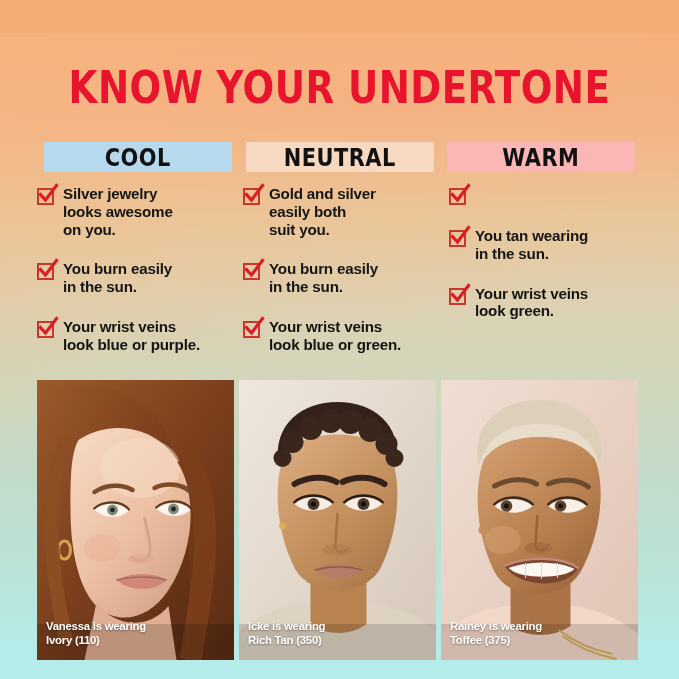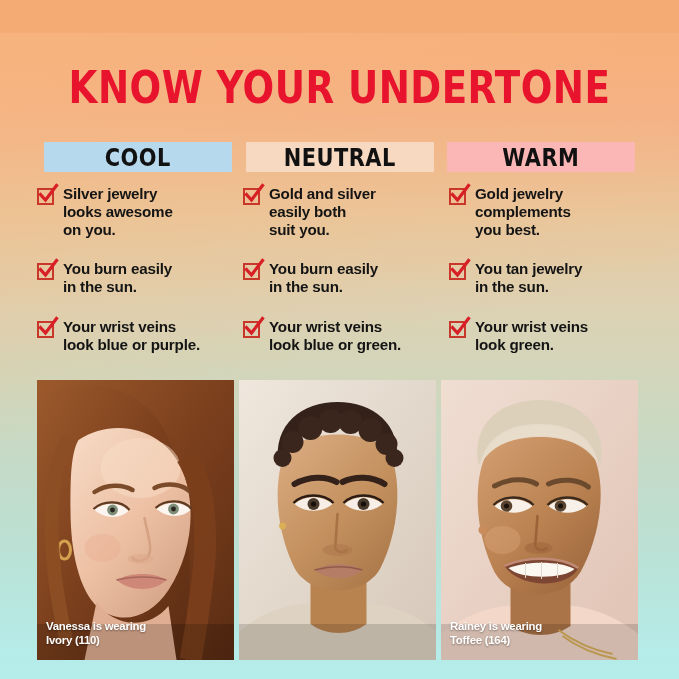--- a/index.html
+++ b/index.html
@@ -249,32 +249,29 @@
     </div>
 
     <div class="col">
       <div class="item">
         <span class="chk">
           <span class="box"></span>
           <svg viewBox="0 0 24 24" aria-hidden="true">
               <path d="M4.5 12.5 L9.5 18 L20.5 3.5" fill="none" stroke="#D81F26" stroke-width="3.2" stroke-linecap="square"></path>
             </svg>
         </span>
-        <span class="item-text">Gold jewelry
-complements
-you best.</span>
-      </div>
-      <div class="item">
-        <span class="chk">
-          <span class="box"></span>
-          <svg viewBox="0 0 24 24" aria-hidden="true">
-              <path d="M4.5 12.5 L9.5 18 L20.5 3.5" fill="none" stroke="#D81F26" stroke-width="3.2" stroke-linecap="square"></path>
-            </svg>
-        </span>
-        <span class="item-text">You tan jewelry
+      </div>
+      <div class="item">
+        <span class="chk">
+          <span class="box"></span>
+          <svg viewBox="0 0 24 24" aria-hidden="true">
+              <path d="M4.5 12.5 L9.5 18 L20.5 3.5" fill="none" stroke="#D81F26" stroke-width="3.2" stroke-linecap="square"></path>
+            </svg>
+        </span>
+        <span class="item-text">You tan wearing
 in the sun.</span>
       </div>
       <div class="item">
         <span class="chk">
           <span class="box"></span>
           <svg viewBox="0 0 24 24" aria-hidden="true">
               <path d="M4.5 12.5 L9.5 18 L20.5 3.5" fill="none" stroke="#D81F26" stroke-width="3.2" stroke-linecap="square"></path>
             </svg>
         </span>
         <span class="item-text">Your wrist veins
@@ -397,20 +394,22 @@
 
         <path d="M99 134 L97 164 C95 172 104 174 108 170" stroke="#a87246" stroke-width="2.6" fill="none" stroke-linecap="round"></path>
         <ellipse cx="99" cy="170" rx="15" ry="6" fill="#ab7549" opacity="0.5"></ellipse>
 
         <path d="M76 190 C90 182 112 182 124 190 C112 201 90 201 76 190 Z" fill="#b57c66"></path>
         <path d="M76 190 C92 186 110 186 124 190" stroke="#8e5b48" stroke-width="1.6" fill="none"></path>
 
         <circle cx="44" cy="146" r="3.4" fill="#d9ae55"></circle>
         <rect x="0" y="244" width="198" height="36" fill="#000" opacity="0.14"></rect>
       </svg>
+      <div class="caption">Icke is wearing
+Rich Tan (350)</div>
     </div>
 
     <div class="photo">
       <svg viewBox="0 0 198 280" preserveAspectRatio="xMidYMid slice">
         <defs>
           <linearGradient id="bgC" x1="0" y1="0" x2="1" y2="1">
             <stop offset="0" stop-color="#f0ded3"></stop>
               <stop offset="1" stop-color="#e0c3b4"></stop>
           </linearGradient>
           <linearGradient id="skinC" x1="0.15" y1="0.05" x2="0.85" y2="1">
@@ -452,17 +451,17 @@
 
         <ellipse cx="62" cy="160" rx="18" ry="14" fill="#dda87c" opacity="0.4"></ellipse>
 
         <circle cx="42" cy="150" r="4" fill="#c98c5a"></circle>
 
         <path d="M118 250 C134 262 152 270 172 274" stroke="#d8b05c" stroke-width="2" fill="none"></path>
         <path d="M122 256 C138 268 156 275 176 279" stroke="#d8b05c" stroke-width="2" fill="none"></path>
         <rect x="0" y="244" width="198" height="36" fill="#000" opacity="0.14"></rect>
       </svg>
       <div class="caption">Rainey is wearing
-Toffee (164)</div>
+Toffee (375)</div>
     </div>
 
   </div>
 </div>
 
 </body></html>

